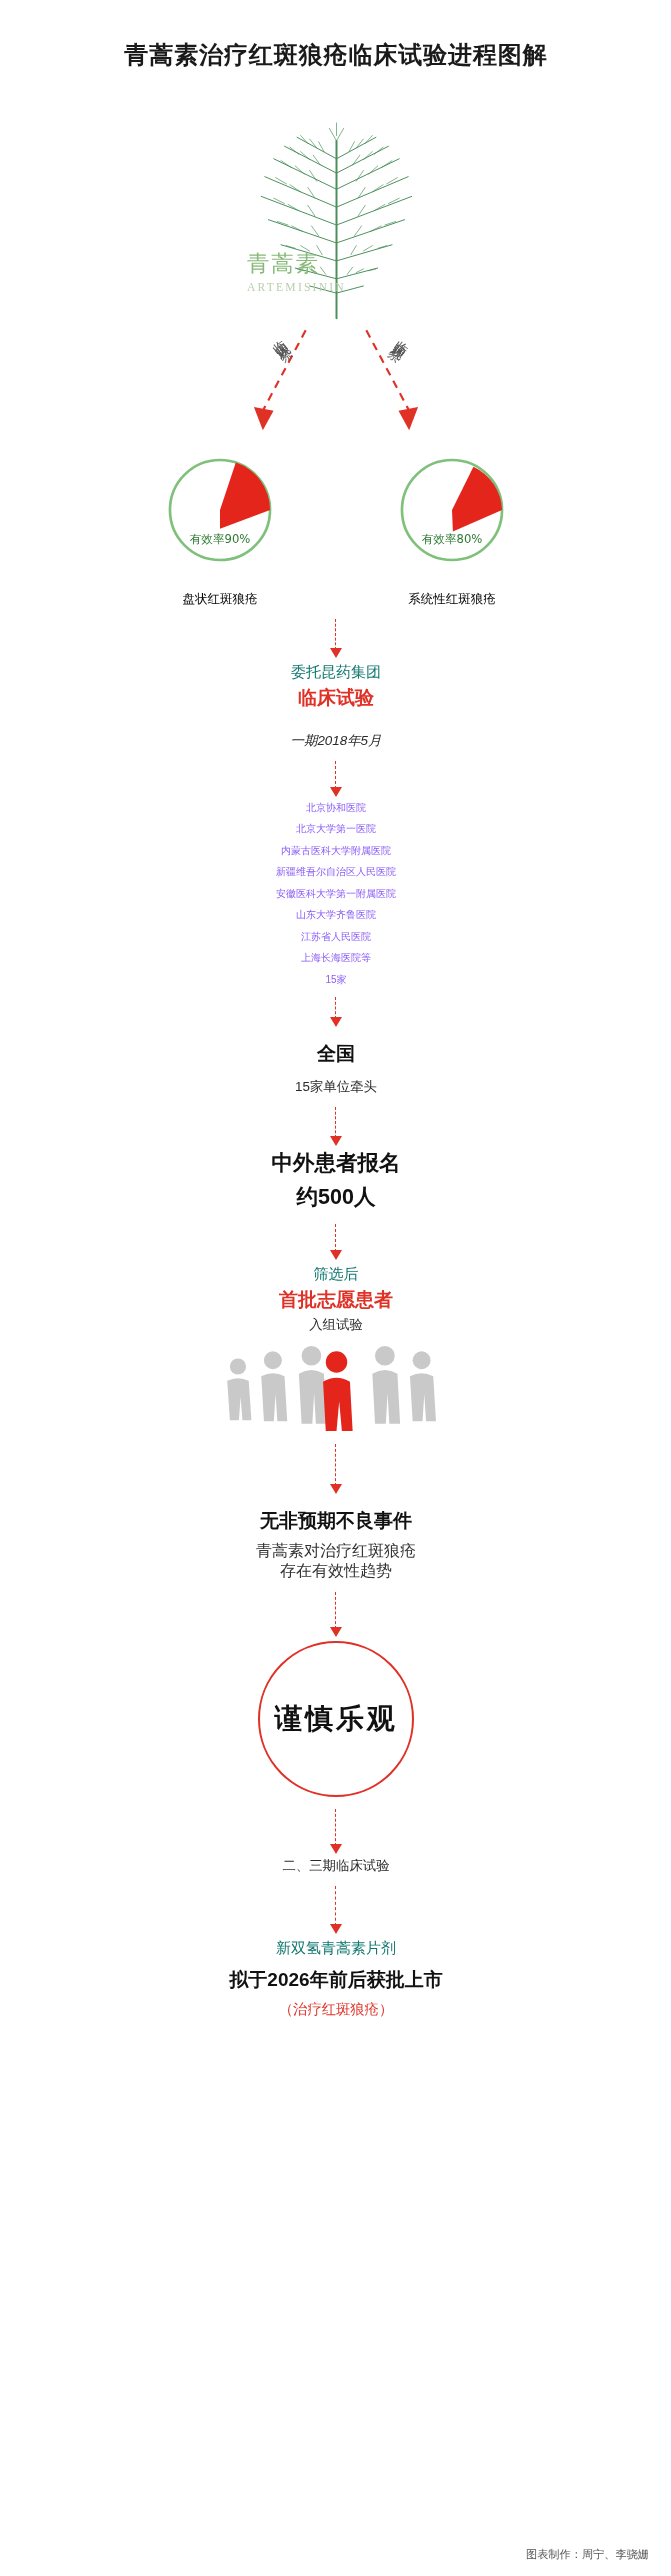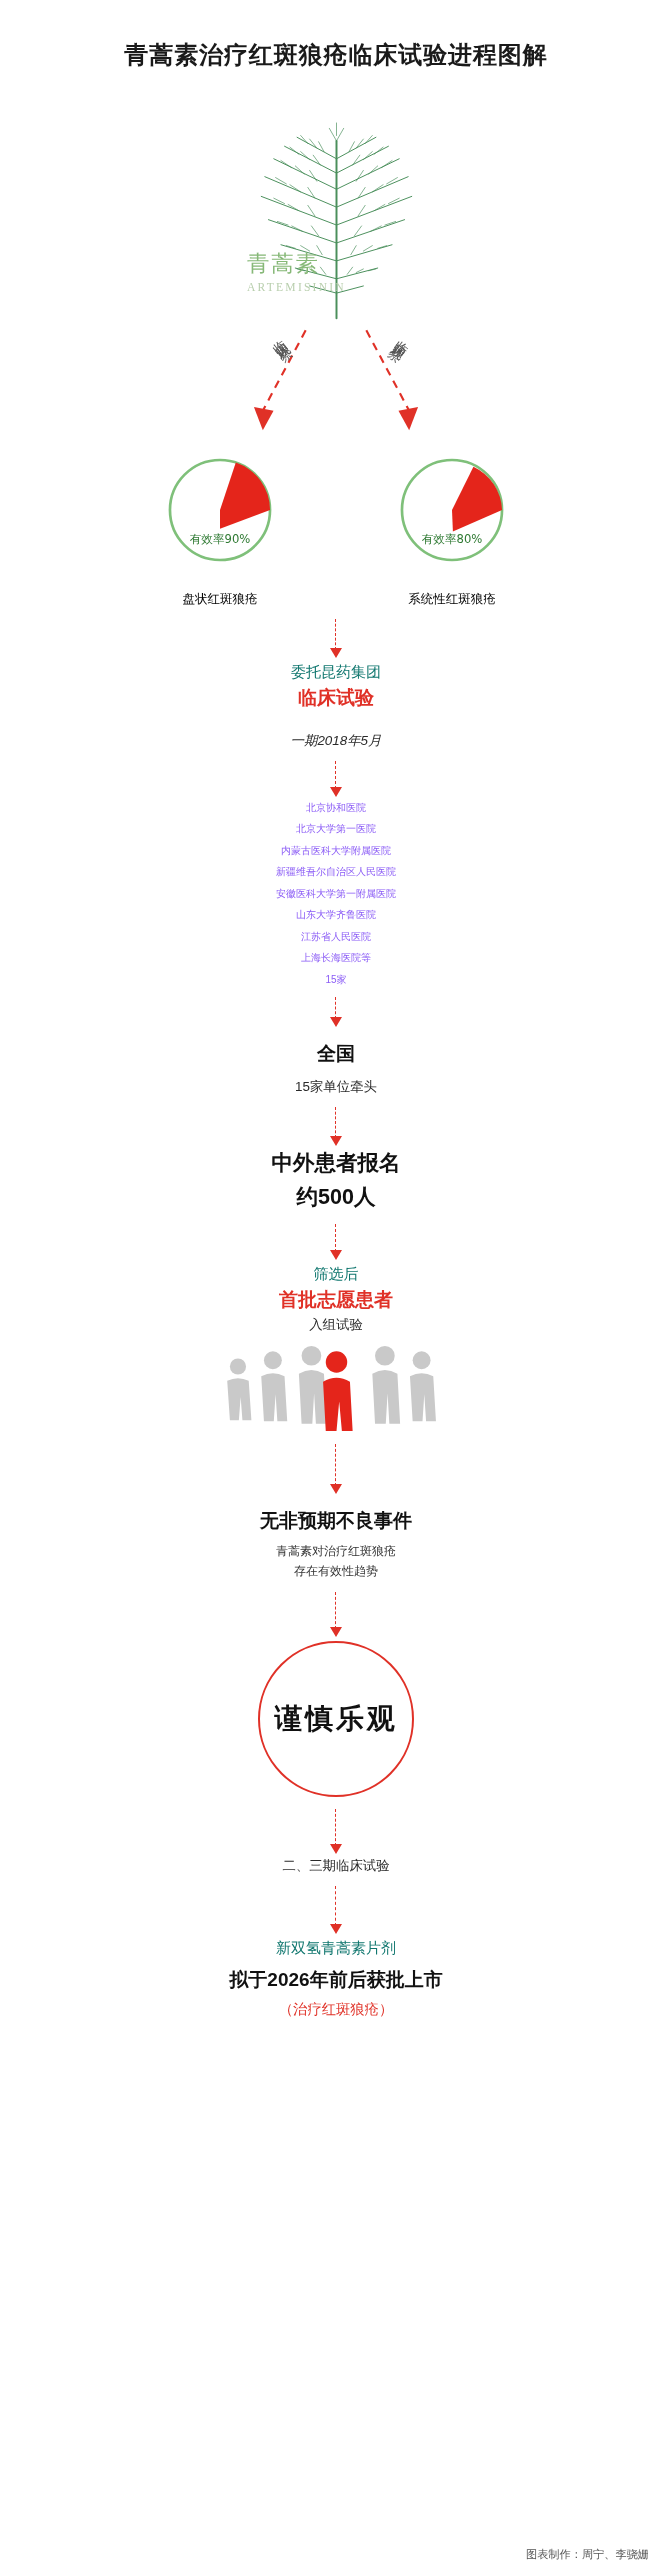--- a/index.html
+++ b/index.html
@@ -129,21 +129,21 @@
     border-top: 10px solid #e03127;
   }
 
   
   .block { text-align: center; }
   .t-normal { font-size: 13.4px; color: #2a2a2a; line-height: 23px; }
   .t-mid    { font-size: 15px; color: #0f766e; line-height: 27px; }
   .t-big    { font-size: 19px; color: #111; font-weight: bold; line-height: 30px; margin-top: 12px; }
   .t-big2   { font-size: 21.5px; color: #111; font-weight: bold; line-height: 34px; }
   .t-redbold{ color: #e03127; font-weight: bold; font-size: 19px; }
-  .t-small  { font-size: 12px; color: #333; line-height: 20px; }
+  .t-small  { font-size: 16px; color: #333; line-height: 20px; }
   .t-list   { font-size: 10px; color: #8b5cf6; line-height: 21.5px; }
 
   
   .people {
     margin-top: 9px;
     width: 233px;
     height: 86px;
   }
 
   

